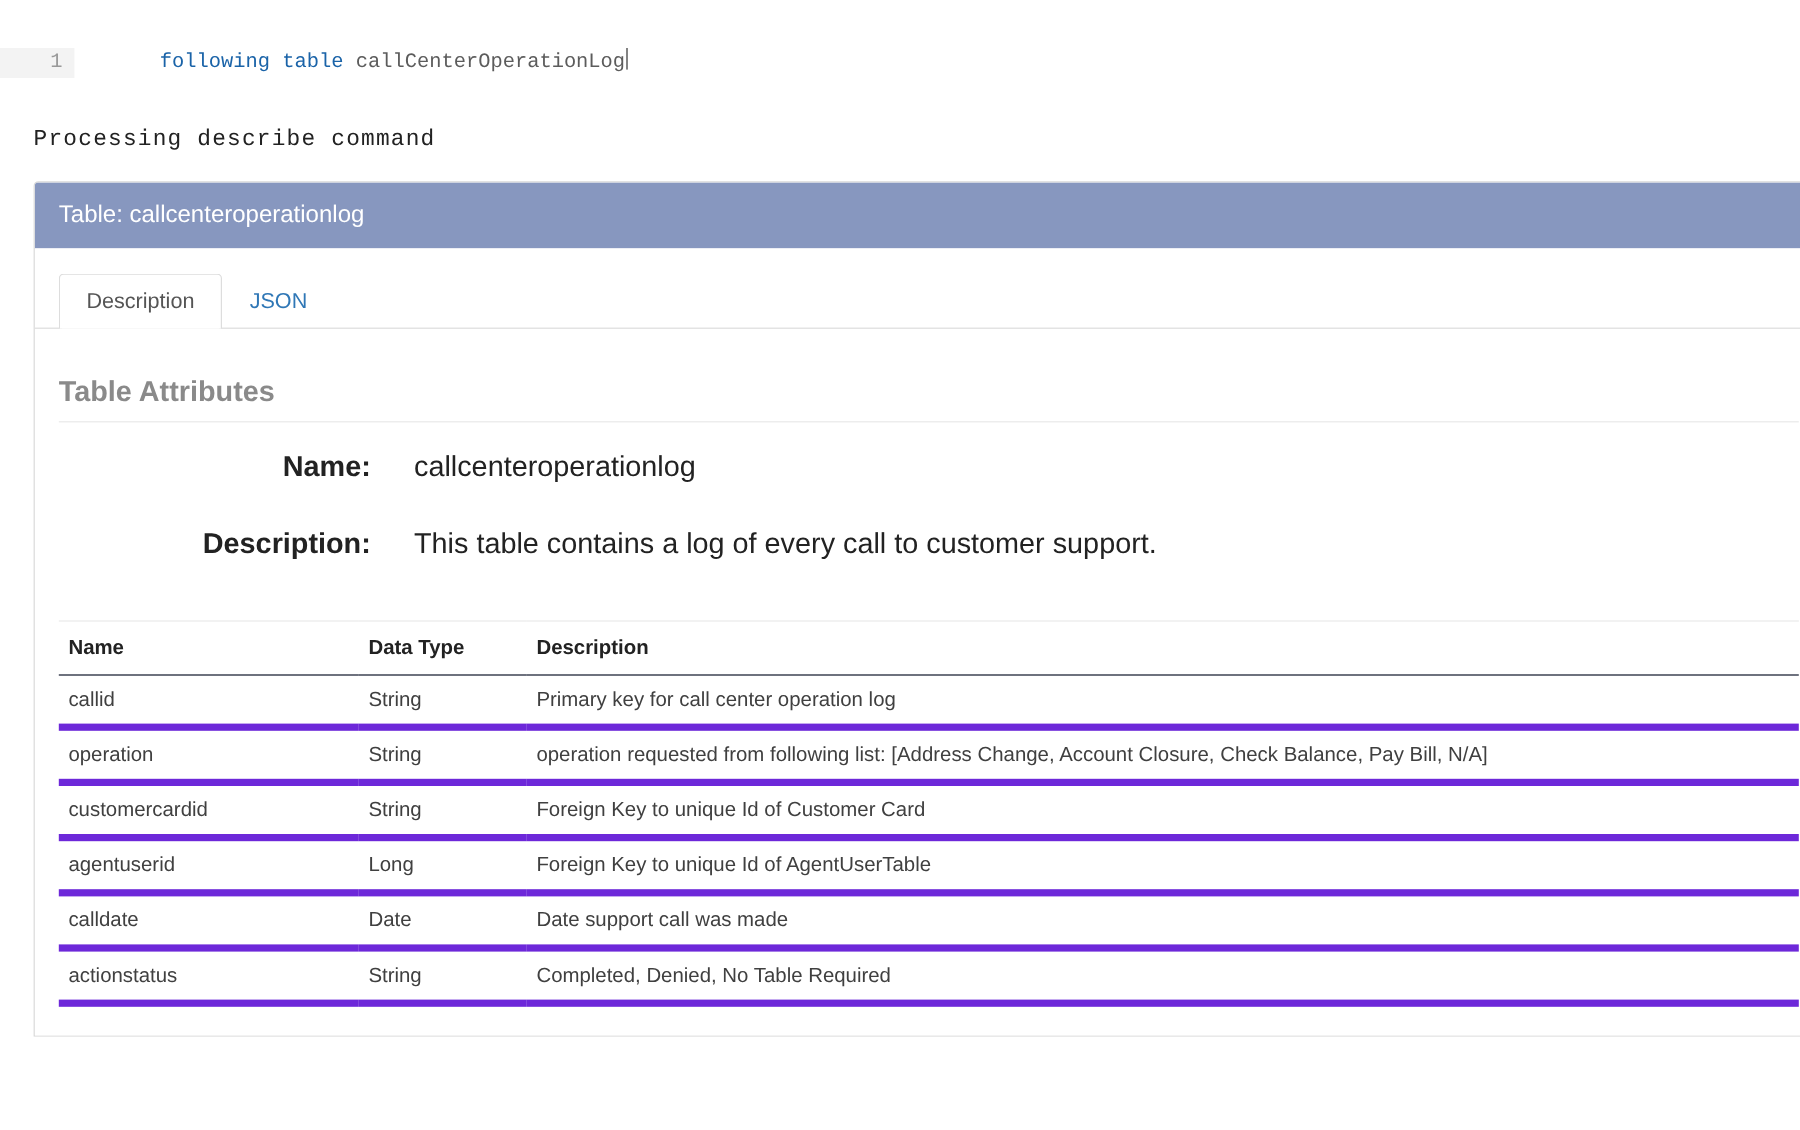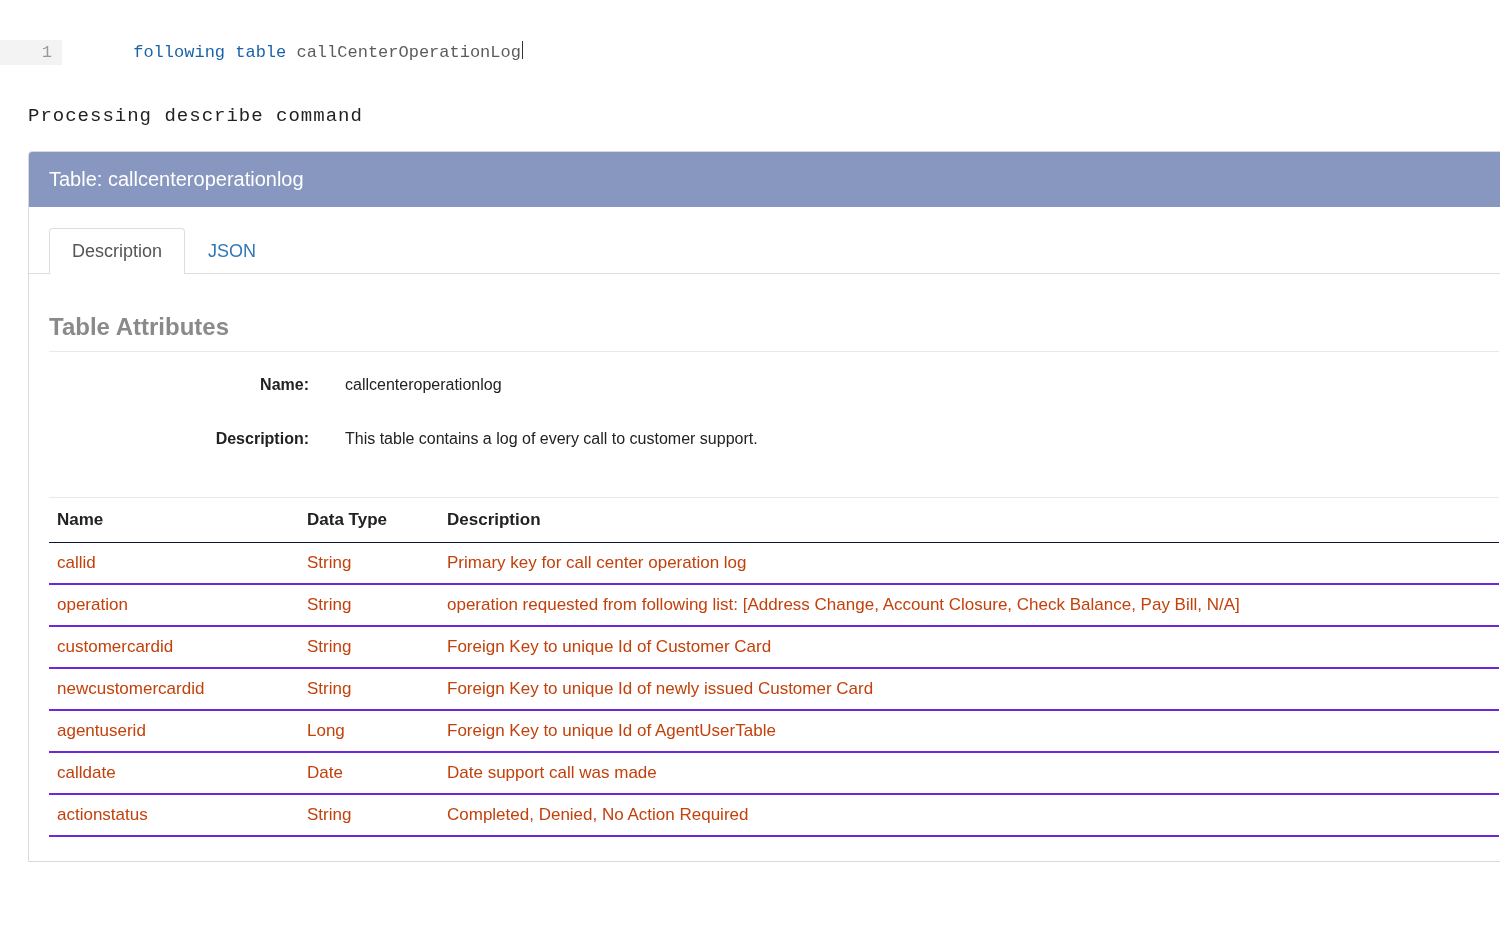--- a/index.html
+++ b/index.html
@@ -119,21 +119,21 @@
     border: none;
     border-top: 1px solid #e9e9e9;
     margin: 10px 0 24px 0;
   }
 
   .attr-list {
     display: grid;
     grid-template-columns: 260px 1fr;
     row-gap: 8px;
     column-gap: 20px;
-    font-size: 16px;
+    font-size: 24px;
     padding: 0 0 10px 0;
     gap: 36px;
   }
   .attr-label {
     text-align: right;
     font-weight: 700;
     color: #222;
   }
   .attr-value {
     color: #222;
@@ -149,22 +149,22 @@
   table.fields th {
     text-align: left;
     font-weight: 700;
     color: #222;
     padding: 12px 8px;
     border-top: 1px solid #e9e9e9;
     border-bottom: 1px solid #0f172a;
   }
   table.fields td {
     padding: 10px 8px;
-    border-bottom: 2px solid #6d28d9;
-    color: #c2410c;
+    border-bottom: 6px solid #6d28d9;
+    color: #404040;
     vertical-align: top;
   }
   table.fields col.c-name { width: 250px; }
   table.fields col.c-type { width: 140px; }
   table.fields col.c-desc { }
 </style>
 </head>
 <body>
 
 <div class="code-area">
@@ -224,37 +224,32 @@
               <td>operation</td>
               <td>String</td>
               <td>operation requested from following list: [Address Change, Account Closure, Check Balance, Pay Bill, N/A]</td>
             </tr>
             <tr>
               <td>customercardid</td>
               <td>String</td>
               <td>Foreign Key to unique Id of Customer Card</td>
             </tr>
             <tr>
-              <td>newcustomercardid</td>
-              <td>String</td>
-              <td>Foreign Key to unique Id of newly issued Customer Card</td>
-            </tr>
-            <tr>
               <td>agentuserid</td>
               <td>Long</td>
               <td>Foreign Key to unique Id of AgentUserTable</td>
             </tr>
             <tr>
               <td>calldate</td>
               <td>Date</td>
               <td>Date support call was made</td>
             </tr>
             <tr>
               <td>actionstatus</td>
               <td>String</td>
-              <td>Completed, Denied, No Action Required</td>
+              <td>Completed, Denied, No Table Required</td>
             </tr>
           </tbody>
       </table>
     </div>
 
   </div>
 </div>
 
 </body></html>

